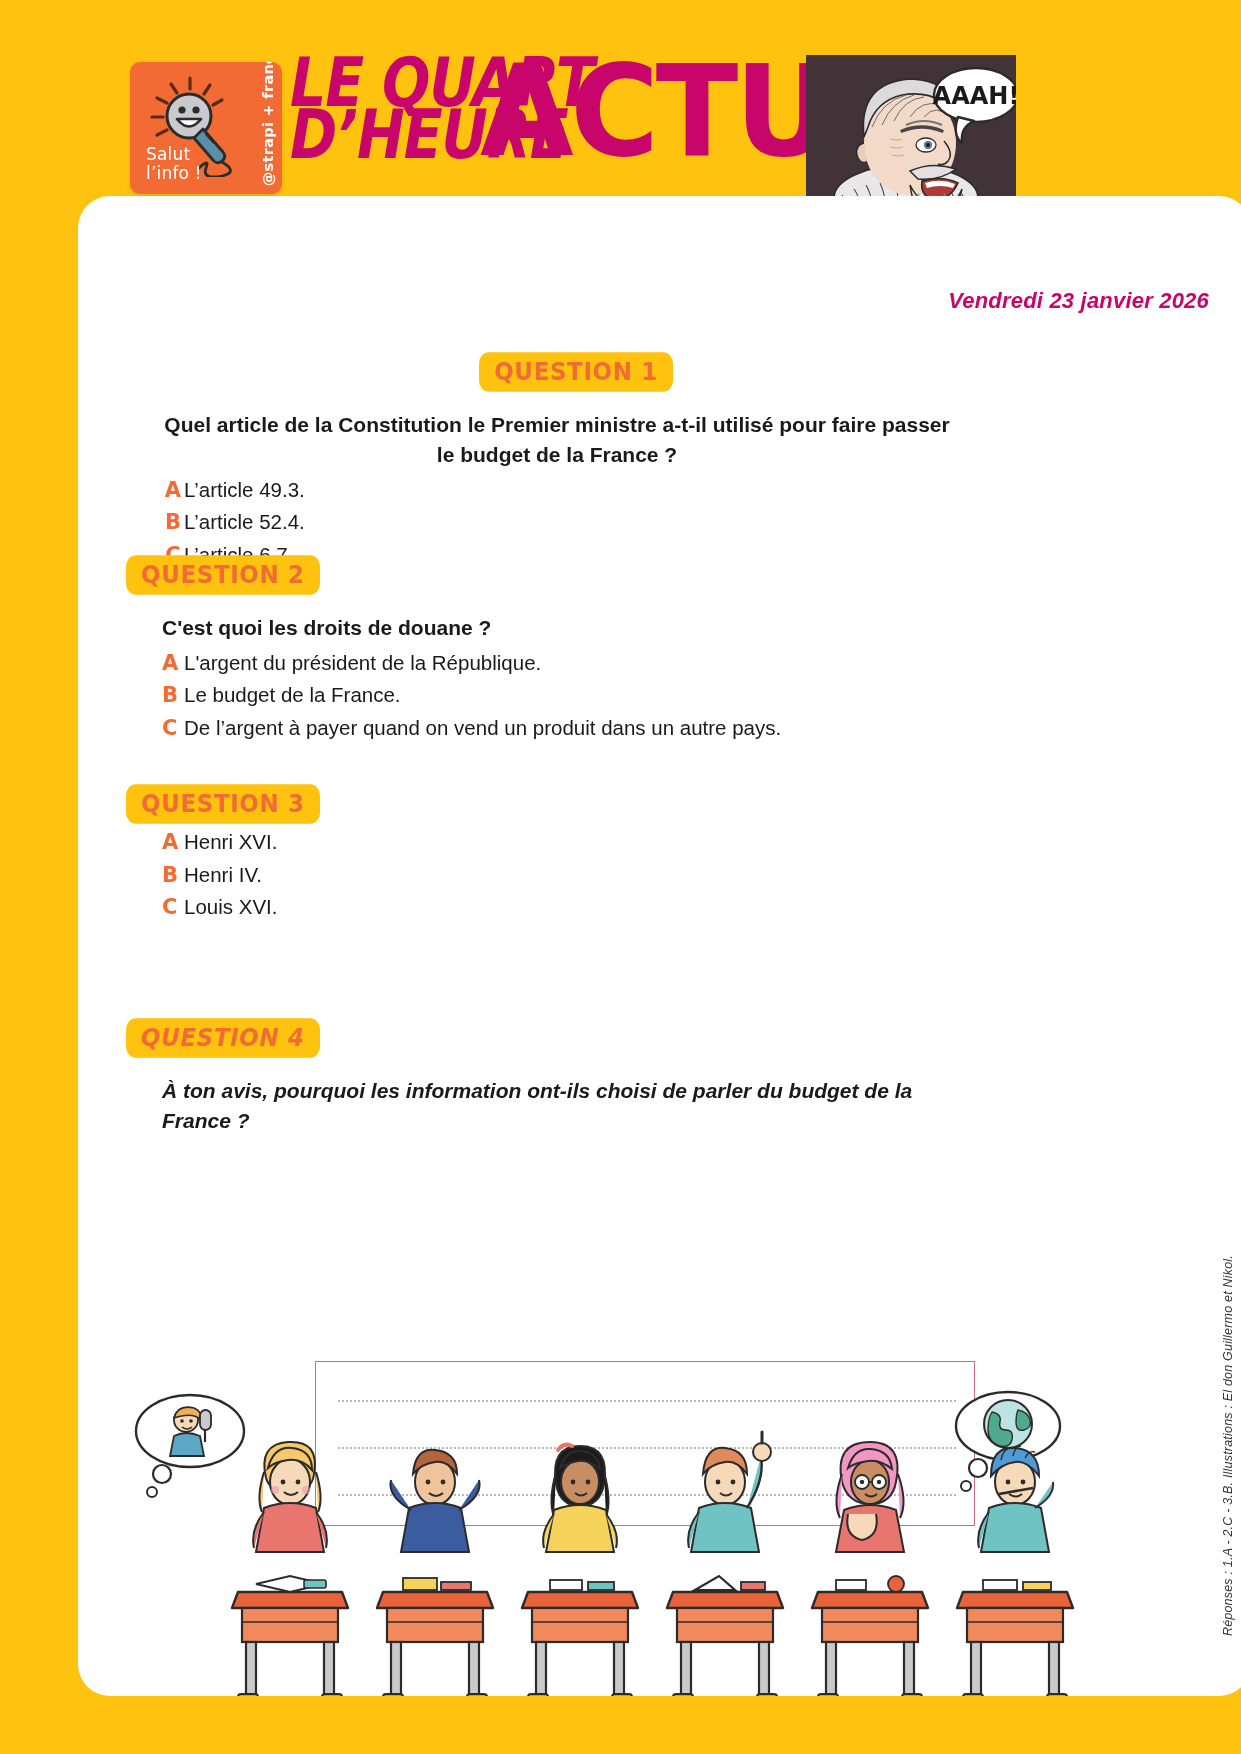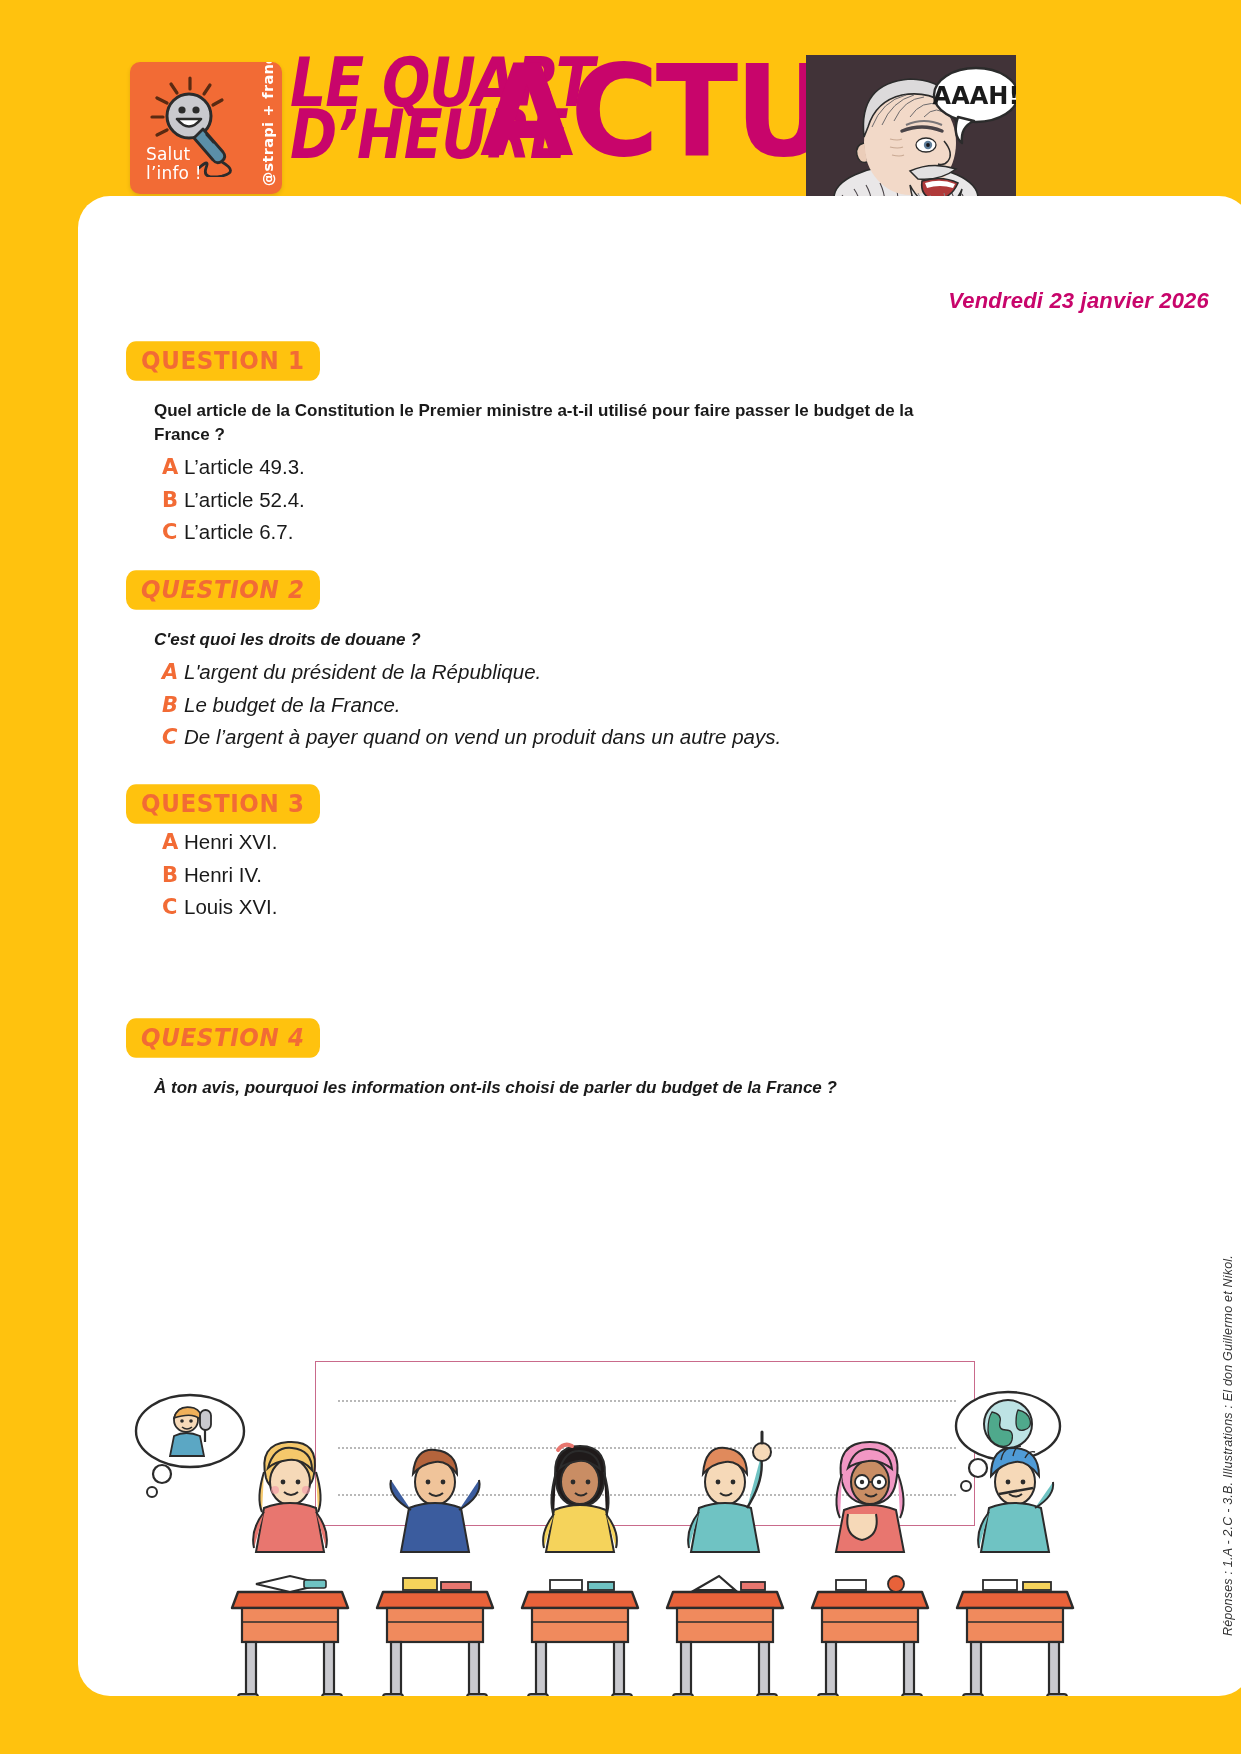--- a/index.html
+++ b/index.html
@@ -128,22 +128,22 @@
     font-size: 23px;
     letter-spacing: .6px;
     padding: 6px 15px 7px 15px;
     border-radius: 10px;
     line-height: 1;
     transform: scaleY(1.1);
     transform-origin: left center;
   }
   .qtext {
     margin-top: 20px;
-    margin-left: 28px;
-    font-size: 17px;
+    margin-left: 36px;
+    font-size: 21px;
     font-weight: 700;
     color: #1A1A1A;
     line-height: 1.42;
     max-width: 790px;
   }
   .answers { margin-left: 36px; margin-top: 4px; }
   .answer {
     display: flex;
     align-items: baseline;
     font-size: 20.5px;
@@ -306,40 +306,40 @@
         <text x="170" y="49" font-family="DejaVu Sans, sans-serif" font-size="24" font-weight="700" fill="#1a1a1a" text-anchor="middle">AAAH!</text>
       </g>
     </svg>
   </div>
 </div>
 
 <div class="sheet">
 
   <div class="date-line">Vendredi 23 janvier 2026</div>
 
-  <div class="qblock" style="top:147px;">
+  <div class="qblock" style="top:158px;text-align:center;">
     <span class="qbadge">QUESTION 1</span>
     <div class="qtext">Quel article de la Constitution le Premier ministre a-t-il utilisé pour faire passer le budget de la France ?</div>
     <div class="answers">
       <div class="answer">
         <span class="answer-letter">A</span>
         <span>L’article 49.3.</span>
       </div>
       <div class="answer">
         <span class="answer-letter">B</span>
         <span>L’article 52.4.</span>
       </div>
       <div class="answer">
         <span class="answer-letter">C</span>
         <span>L’article 6.7.</span>
       </div>
     </div>
   </div>
 
-  <div class="qblock" style="top:376px;font-style:italic;">
+  <div class="qblock" style="top:361px;">
     <span class="qbadge">QUESTION 2</span>
     <div class="qtext">C'est quoi les droits de douane ?</div>
     <div class="answers">
       <div class="answer">
         <span class="answer-letter">A</span>
         <span>L'argent du président de la République.</span>
       </div>
       <div class="answer">
         <span class="answer-letter">B</span>
         <span>Le budget de la France.</span>

